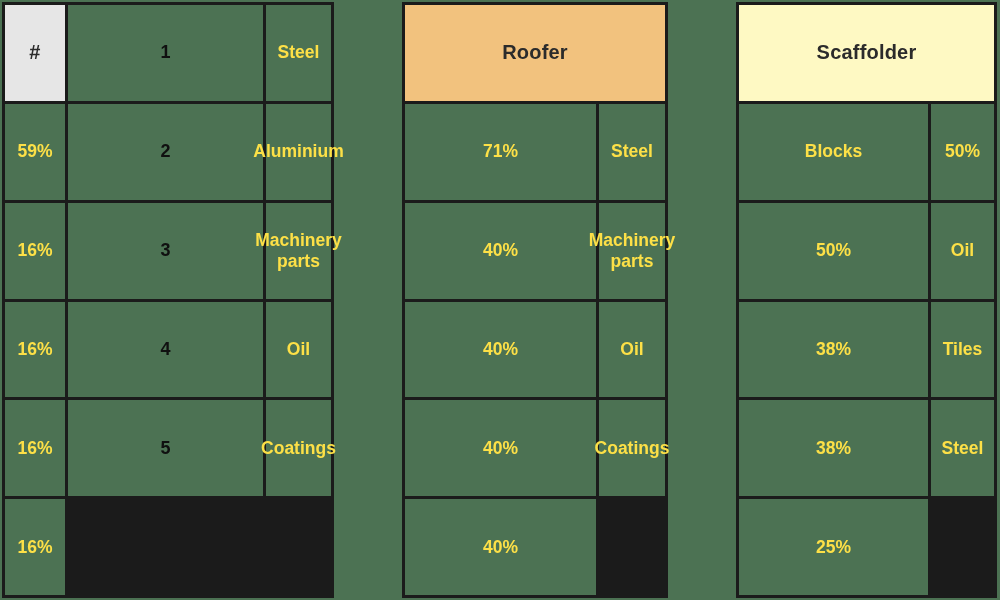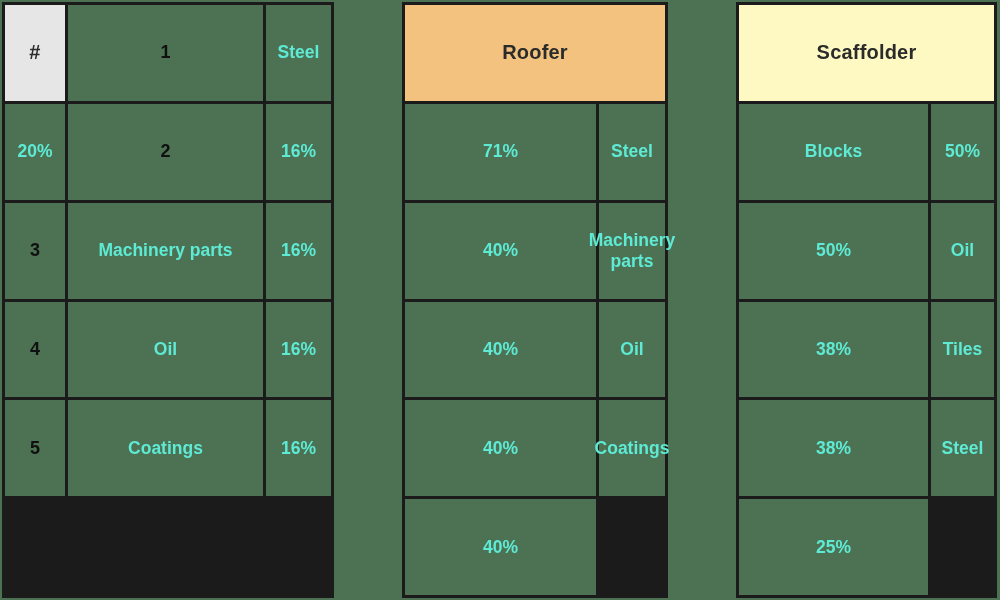--- a/index.html
+++ b/index.html
@@ -42,21 +42,21 @@
   }
   .cell {
     display: flex;
     align-items: center;
     justify-content: center;
     text-align: center;
     font-weight: 700;
   }
   .cell.body {
     background: #4c7253;
-    color: #5eead4;
+    color: #fde047;
     font-size: 17.5px;
   }
   .cell.head {
     background: #e6e6e6;
     color: #2b2b2b;
     font-size: 20px;
     letter-spacing: 0.2px;
   }
   .cell.idx {
     color: #101010;
@@ -77,25 +77,28 @@
     <span>#</span>
   </div>
 
   <div class="cell body idx">
       <span>1</span>
     </div>
   <div class="cell body">
       <span>Steel</span>
     </div>
   <div class="cell body">
-      <span>20%</span>
+      <span>59%</span>
     </div>
 
   <div class="cell body idx">
       <span>2</span>
+    </div>
+  <div class="cell body">
+      <span>Aluminium</span>
     </div>
   <div class="cell body">
       <span>16%</span>
     </div>
 
   <div class="cell body idx">
       <span>3</span>
     </div>
   <div class="cell body">
       <span>Machinery parts</span>

